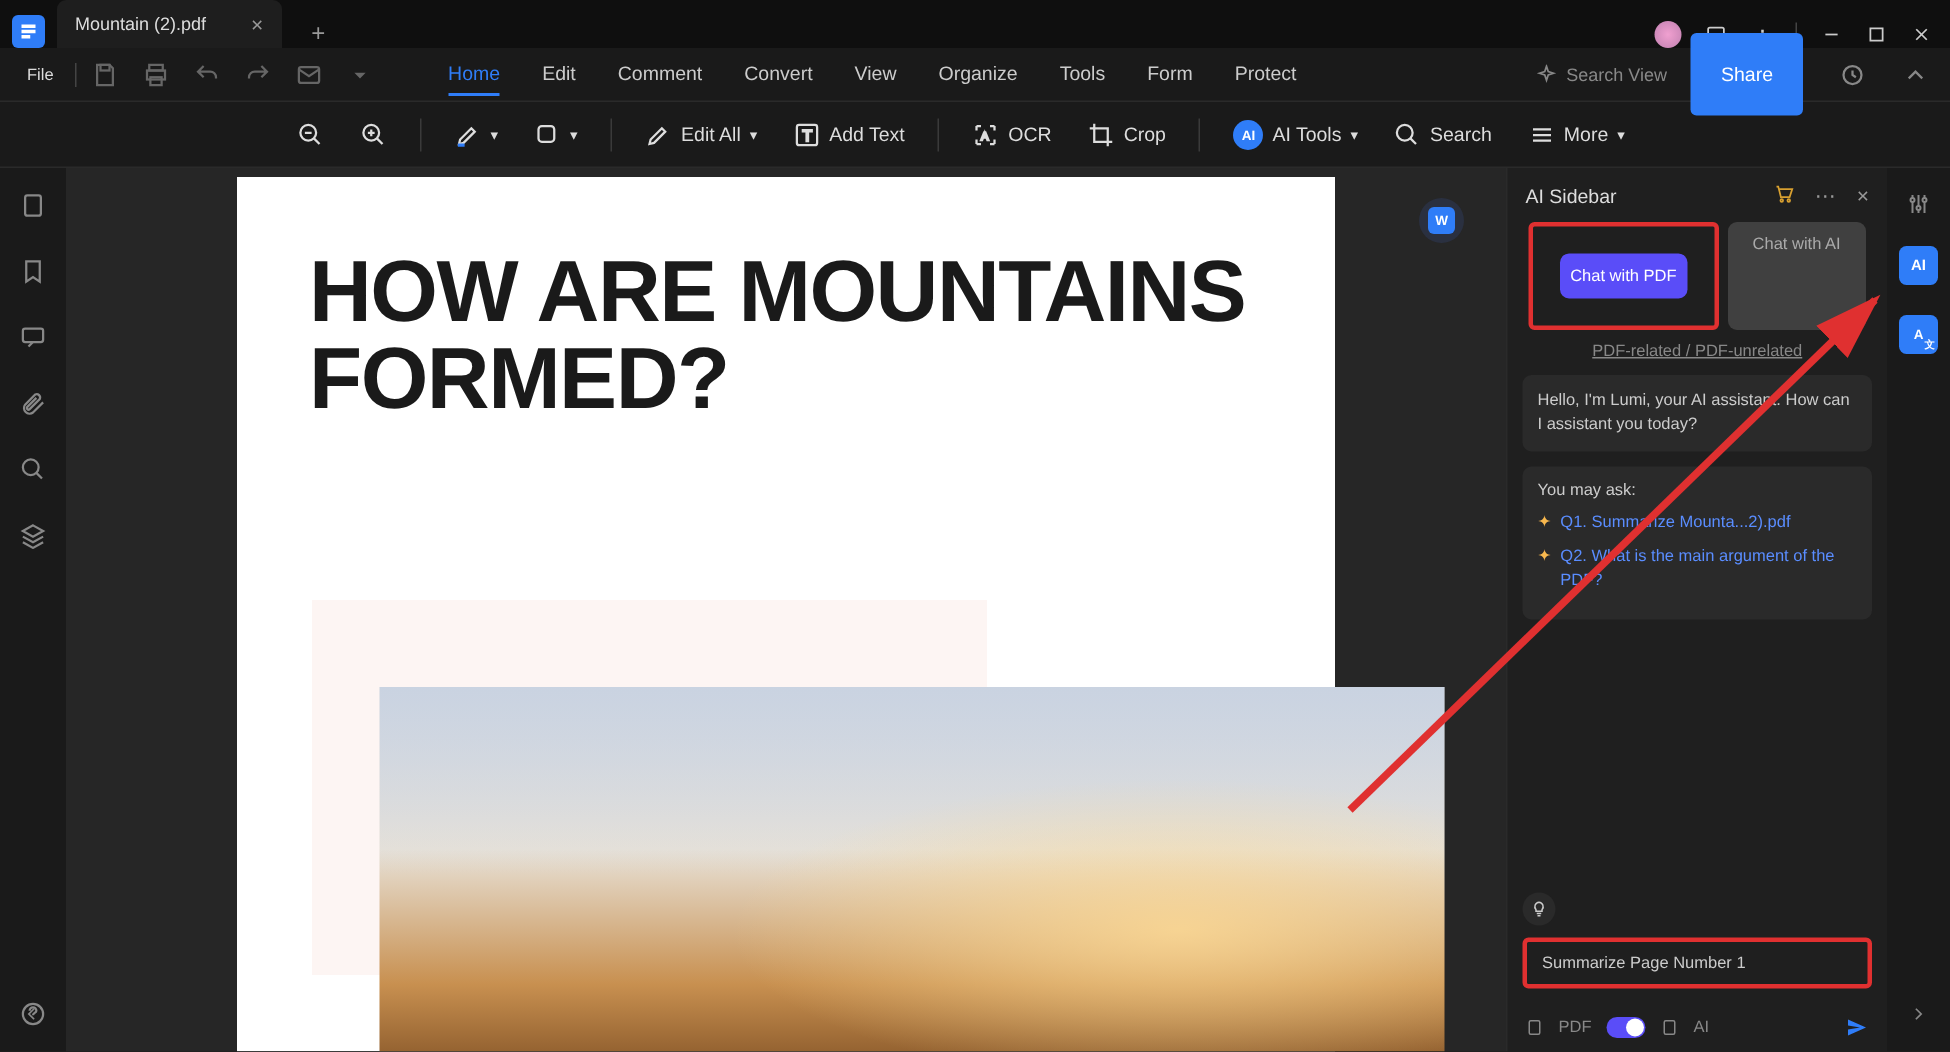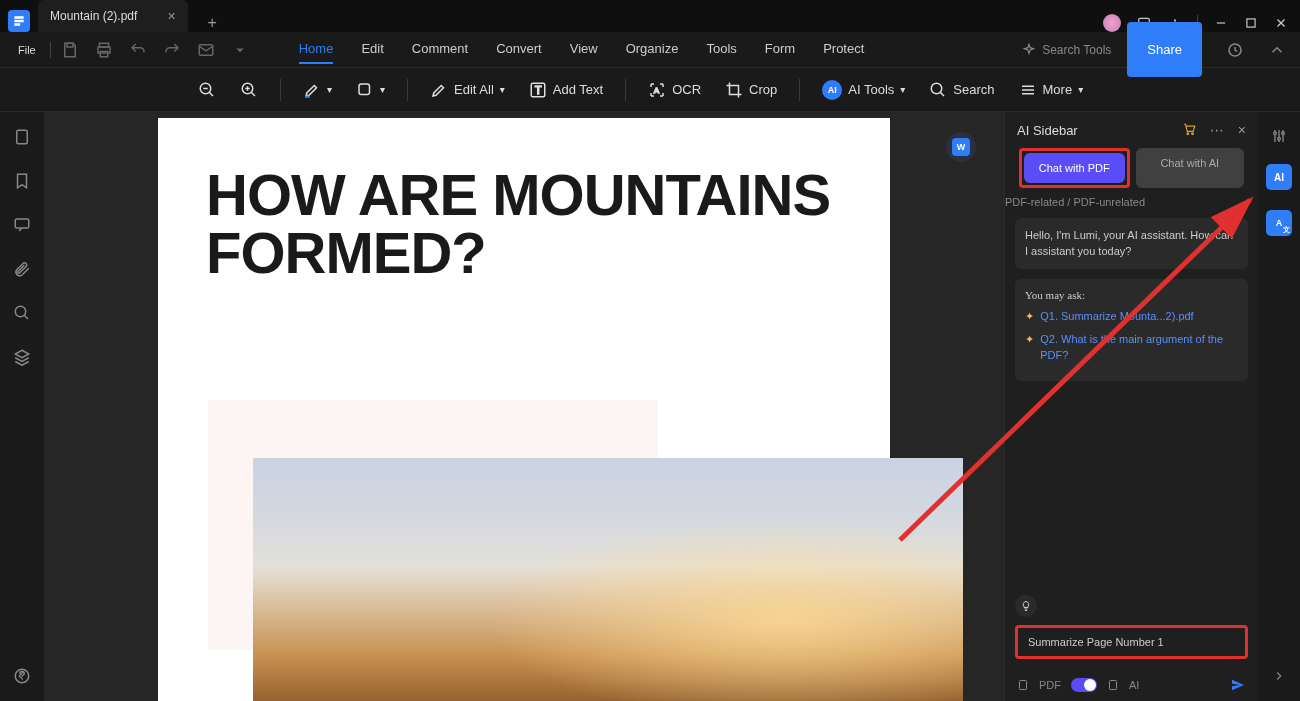--- a/index.html
+++ b/index.html
@@ -54,25 +54,25 @@
 
 .ai-sidebar { width: 254px; background: #1f1f1f; display: flex; flex-direction: column; border-left: 1px solid #2a2a2a; }
 .ai-head { display: flex; align-items: center; padding: 10px 12px; font-size: 13px; color: #ddd; }
 .ai-head-icons { margin-left: auto; display: flex; gap: 14px; color: #999; }
 .ai-head-icons svg, .ai-head-icons span { cursor: pointer; }
 .choose-type { text-align: center; font-size: 13px; color: #ddd; margin: 6px 0 10px; }
 .chat-toggle { display: flex; gap: 6px; padding: 0 14px; margin-bottom: 8px; }
 .chat-opt { flex: 1; padding: 8px 4px; text-align: center; font-size: 11px; border-radius: 6px; cursor: pointer; line-height: 1.3; }
 .chat-opt.active { background: #5a4df8; color: #fff; }
 .chat-opt.inactive { background: #404040; color: #aaa; }
-.highlight-red { border: 3px solid #e03030; border-radius: 4px; padding: 2px; }
-.pdf-related { text-align: left; font-size: 11px; color: #888; margin-bottom: 10px; }
+.highlight-red { border: 3px solid #e03030; border-radius: 4px; padding: 18px; }
+.pdf-related { text-align: center; font-size: 11px; color: #888; margin-bottom: 10px; text-decoration: underline; }
 .ai-msg { background: #2a2a2a; margin: 0 10px 10px; padding: 10px; border-radius: 6px; font-size: 11px; color: #ccc; line-height: 1.4; }
 .suggest { background: #2a2a2a; margin: 0 10px; padding: 10px; border-radius: 6px; }
-.suggest-title { font-size: 11px; color: #ccc; margin-bottom: 8px; font-family: Liberation Serif, serif; }
+.suggest-title { font-size: 11px; color: #ccc; margin-bottom: 8px; }
 .suggest-item { display: flex; gap: 6px; font-size: 11px; color: #5a8dff; margin-bottom: 8px; cursor: pointer; line-height: 1.4; }
 .suggest-item .spark { color: #f8b84e; }
 .ai-input-wrap { margin: auto 10px 10px; }
 .bulb { width: 22px; height: 22px; border-radius: 50%; background: #2a2a2a; display: flex; align-items: center; justify-content: center; margin-bottom: 8px; cursor: pointer; }
 .ai-input { width: 100%; background: #1f1f1f; border: 1px solid #3a3a3a; padding: 8px 10px; font-size: 11px; color: #ccc; border-radius: 4px; }
 .ai-input.highlight-red { border: 3px solid #e03030; }
 .ai-foot { display: flex; align-items: center; padding: 8px 12px; gap: 10px; font-size: 11px; color: #888; }
 .toggle { width: 26px; height: 14px; border-radius: 7px; background: #5a4df8; position: relative; cursor: pointer; }
 .toggle::after { content:""; position:absolute; right:1px; top:1px; width:12px; height:12px; background:#fff; border-radius:50%; }
 .send-icon { margin-left: auto; color: #2f7df8; cursor: pointer; }
@@ -158,21 +158,21 @@
     <span class="menu-tab">View</span>
     <span class="menu-tab">Organize</span>
     <span class="menu-tab">Tools</span>
     <span class="menu-tab">Form</span>
     <span class="menu-tab">Protect</span>
   </div>
   <div class="search-tools">
     <svg width="14" height="14" viewBox="0 0 24 24" fill="none" stroke="currentColor" stroke-width="2">
         <path d="M12 2l2 6 6 2-6 2-2 6-2-6-6-2 6-2z"></path>
       </svg>
-    <span>Search Tools</span>
+    <span>Search View</span>
   </div>
   <button class="share-btn">Share</button>
   <div class="mr-icons">
     <svg class="qa-icon" viewBox="0 0 24 24" fill="none" stroke="currentColor" stroke-width="2" style="color:#888">
         <circle cx="12" cy="12" r="8"></circle>
         <path d="M12 8v4l3 2"></path>
       </svg>
     <svg class="qa-icon" viewBox="0 0 24 24" fill="none" stroke="currentColor" stroke-width="2" style="color:#888">
         <path d="M6 15l6-6 6 6"></path>
       </svg>

